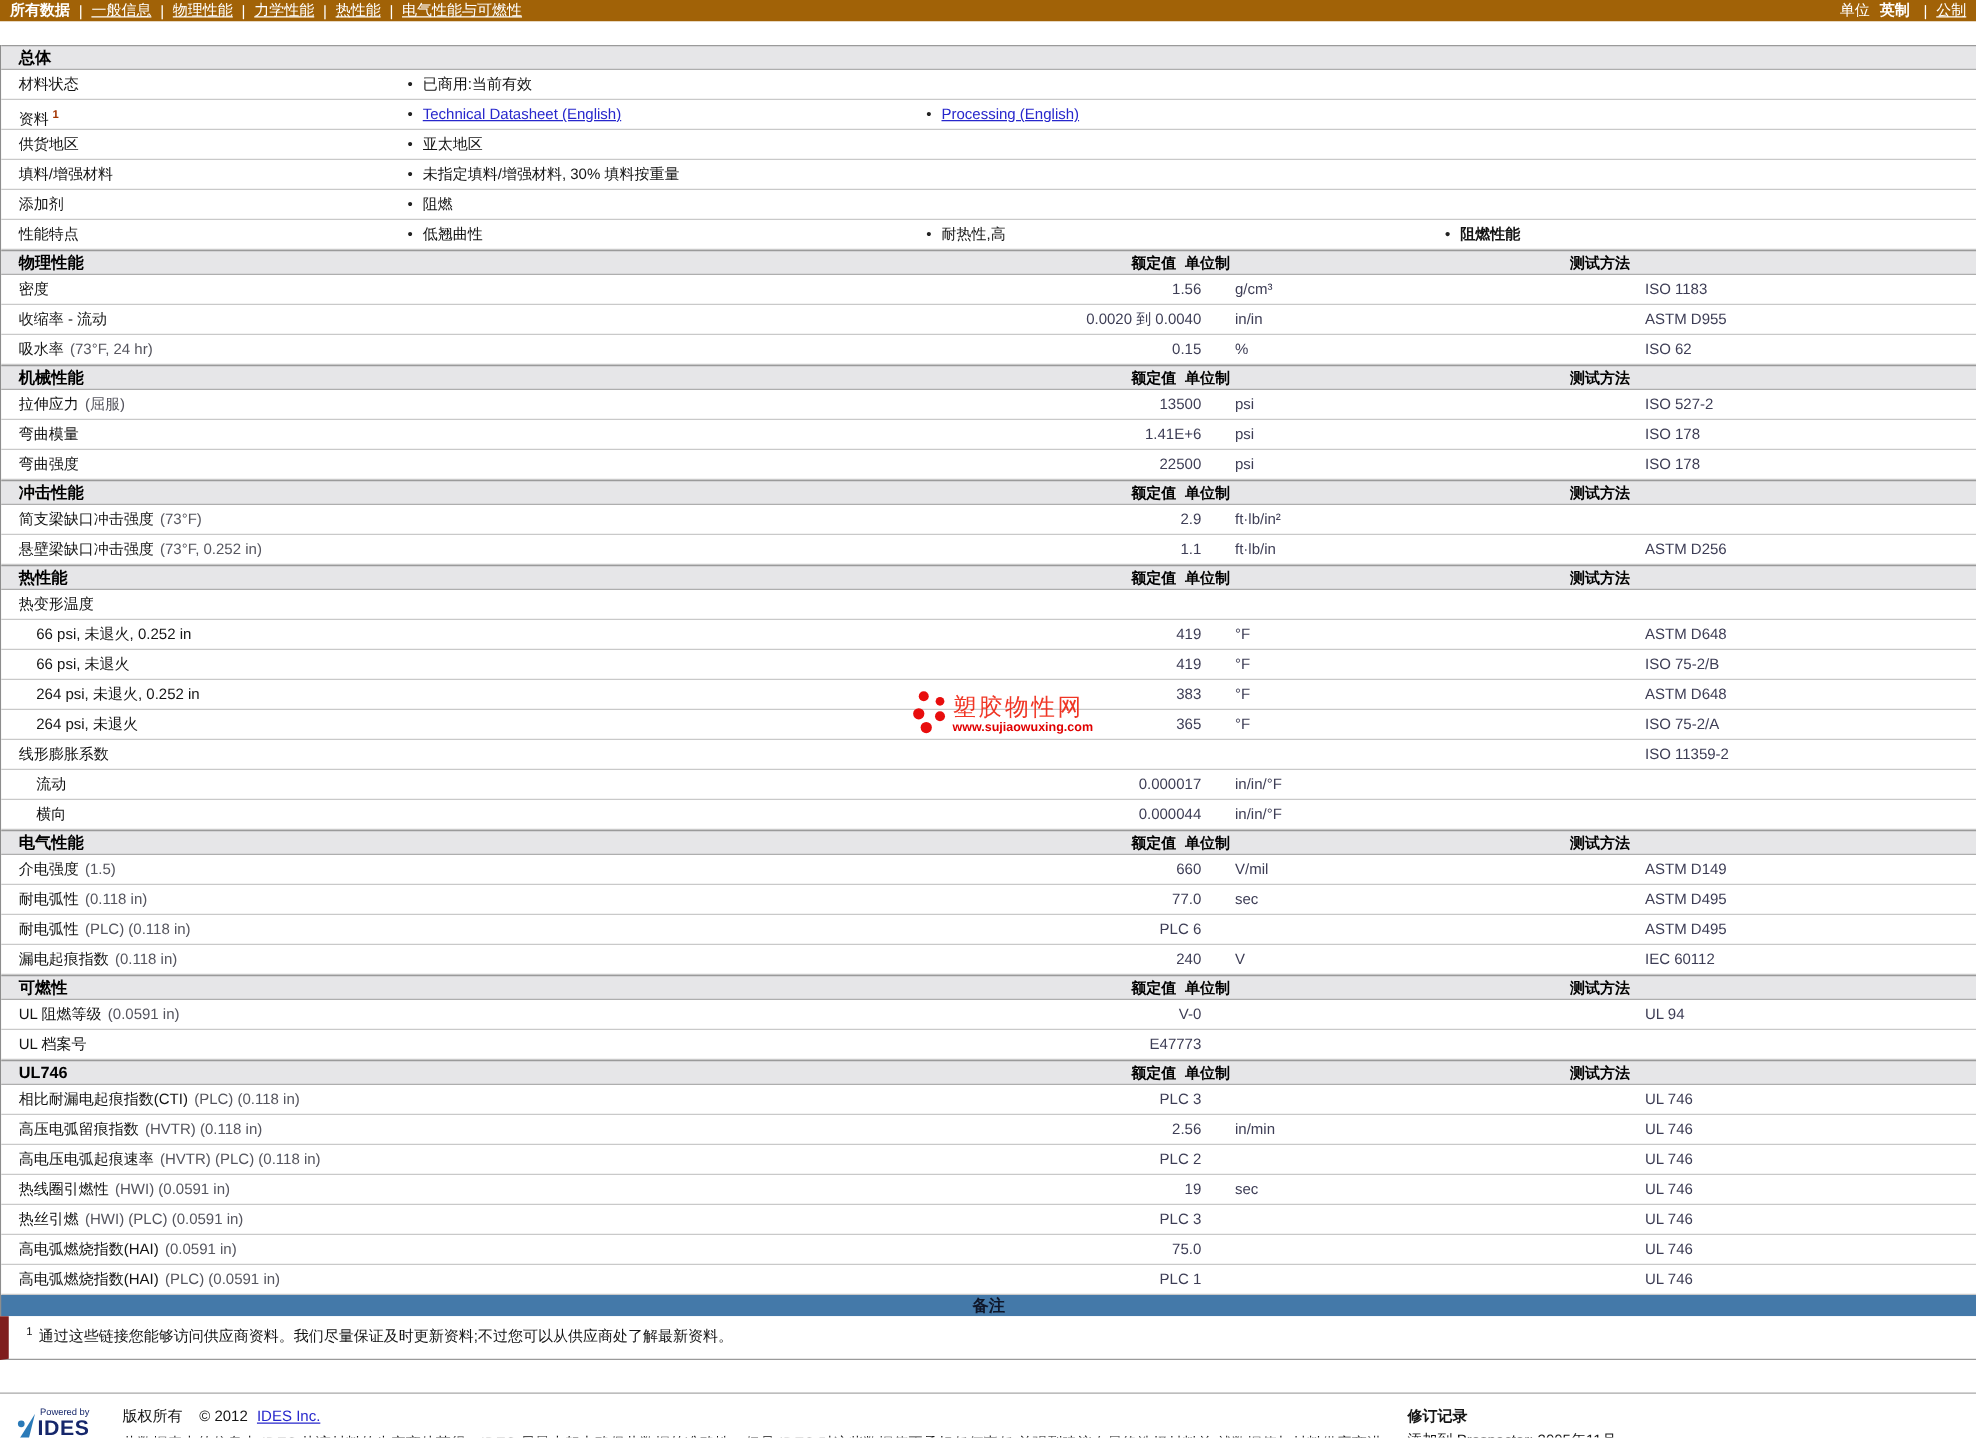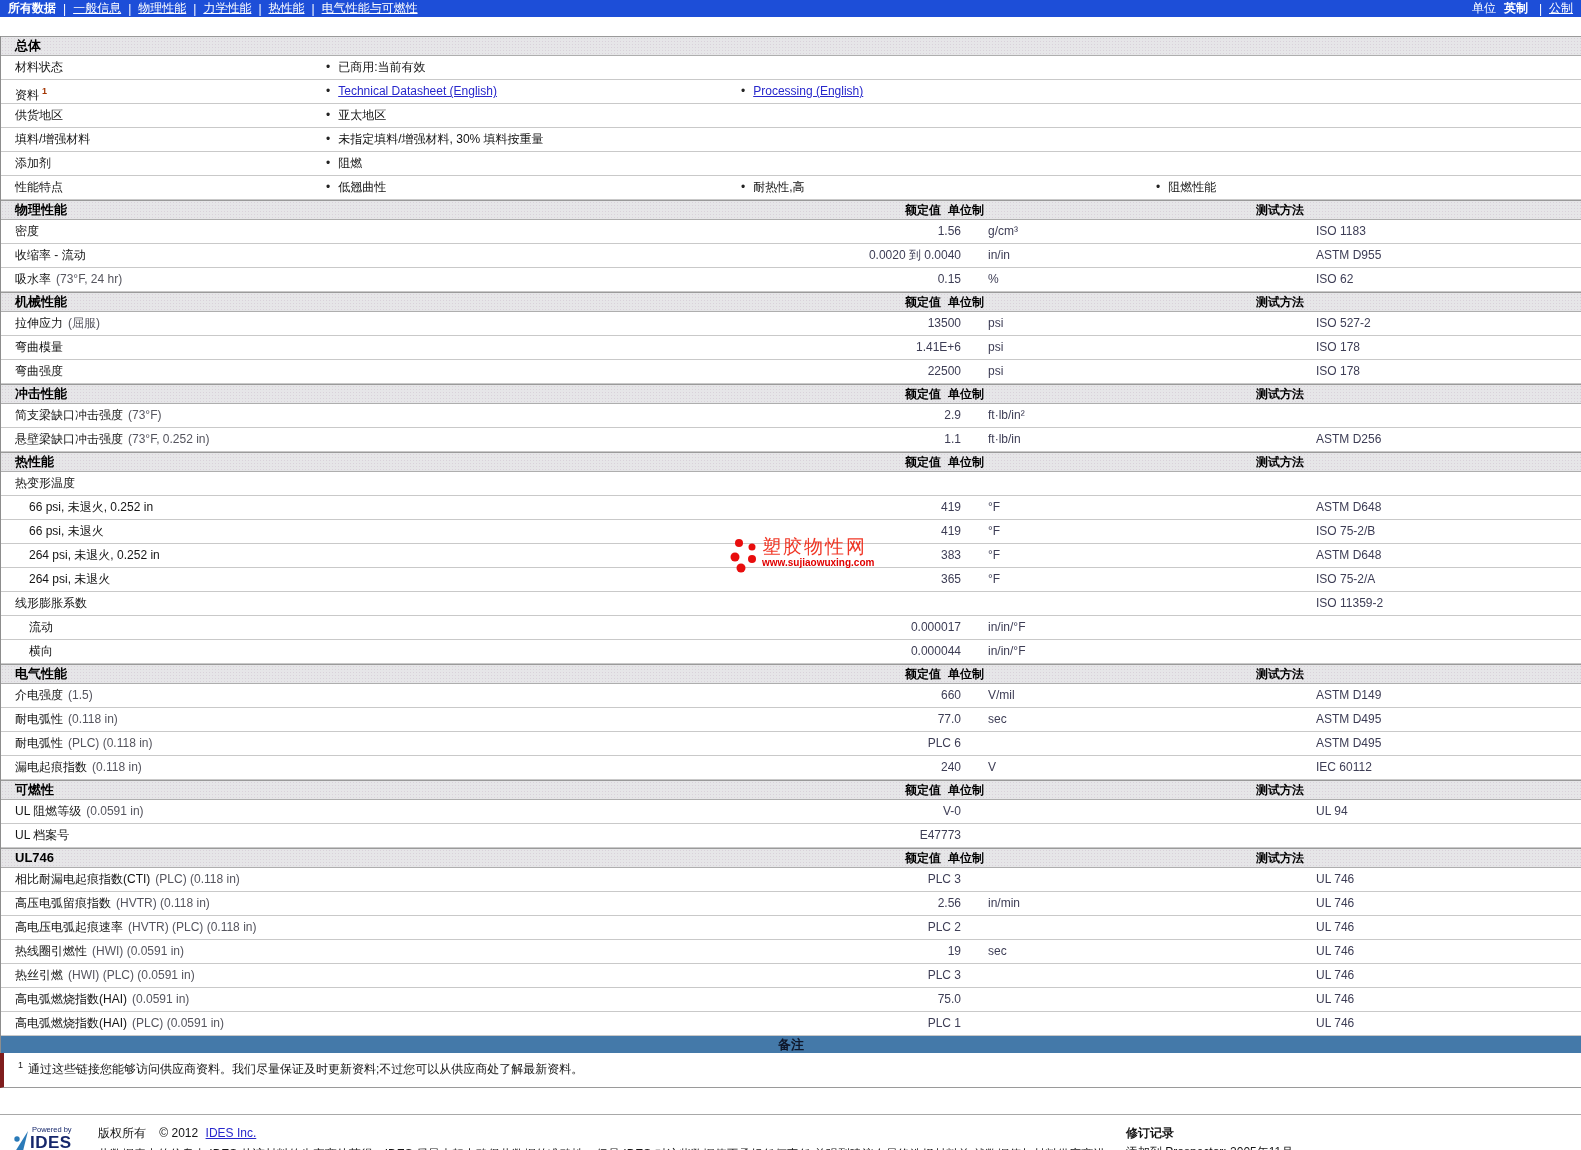--- a/index.html
+++ b/index.html
@@ -2,21 +2,21 @@
 <html><head>
 <meta charset="utf-8">
 <style>
   html,body{margin:0;padding:0;}
   body{
     width:1581px;height:1150px;position:relative;overflow:hidden;
     background:#fff;color:#141414;
     font-family:"Liberation Sans","DejaVu Sans",sans-serif;font-size:12px;
   }
   
-  .nav{height:17px;background:#1d4ed8;color:#fff;display:flex;align-items:center;
+  .nav{height:17px;background:#a16207;color:#fff;display:flex;align-items:center;
        justify-content:space-between;padding:0 8px;box-sizing:border-box;white-space:nowrap;}
   .nav .grp{display:flex;align-items:center;}
   .nav a{color:#fff;text-decoration:underline;cursor:pointer;}
   .nav .active{font-weight:bold;text-decoration:none;}
   .nav .sep{margin:0 7px;color:#fff;}
   .nav .unitlbl{margin-right:8px;}
   .nav .unitcur{font-weight:bold;margin-right:4px;}
   
   .tbl{margin-top:19px;border-left:1px solid #8d8d8d;box-sizing:border-box;}
   .sh{display:flex;height:18px;line-height:18px;font-weight:bold;
@@ -31,47 +31,47 @@
   .cv{width:240px;text-align:right;color:#3d3d55;white-space:nowrap;}
   .cu{width:307px;padding-left:7px;box-sizing:border-box;color:#3d3d55;white-space:nowrap;}
   .cm{flex:1;padding-left:8px;color:#3d3d55;white-space:nowrap;}
   .hb{color:#000 !important;font-weight:bold;}
   .cond{color:#55555e;margin-left:5px;}
   .fns{color:#a33400;font-weight:bold;font-size:9px;vertical-align:super;margin-left:3px;}
   
   .gr{display:flex;height:23px;line-height:23px;border-bottom:1px solid #c9c9c9;background:#fff;}
   .gl{width:310px;padding-left:14px;box-sizing:border-box;white-space:nowrap;}
   .gc{width:415px;padding-left:15px;box-sizing:border-box;white-space:nowrap;overflow:hidden;}
-  .gc.last{flex:1;}
+  .gc.last{flex:1;font-weight:bold;}
   .bi::before{content:"•";margin-right:8px;font-size:12px;color:#222;}
   .lnk{color:#2727cc;text-decoration:underline;cursor:pointer;}
   
   .notes{height:17px;line-height:17px;background:#4479a9;color:#0f172a;font-weight:bold;
          text-align:center;font-size:13px;border-left:1px solid #8d8d8d;box-sizing:border-box;}
   .fnrow{padding:7px 14px 9px 14px;border-bottom:1px solid #9a9a9a;
-         border-left:4px solid #7f1d1d;box-sizing:border-box;background:#fff;}
+         border-left:7px solid #7f1d1d;box-sizing:border-box;background:#fff;}
   .fnrow sup{font-size:9px;margin-right:5px;}
   
   .footline{border-top:1px solid #a8a8a8;margin-top:26px;}
   .footer{display:flex;padding:10px 10px 0 10px;align-items:flex-start;}
   .logo{flex:0 0 auto;width:74px;height:34px;position:relative;border-bottom:2px solid #f2c200;
         box-shadow:0 3px 0 -1px #16276b;}
   .logo .pb{position:absolute;left:22px;top:0;font-size:7.5px;color:#16276b;}
   .logo .idestxt{position:absolute;left:20px;top:8px;font-size:17px;font-weight:bold;
         color:#16276b;letter-spacing:0.5px;}
   .logo svg{position:absolute;left:2px;top:6px;}
   .copy{margin-left:14px;flex:1 1 auto;}
   .copy .l1{margin-bottom:4px;}
   .copy .cpfx{margin-right:10px;}
   .copy .cyr{margin-right:4px;}
   .rev{flex:0 0 445px;margin-left:10px;}
   .rev .rt{font-weight:bold;margin-bottom:3px;}
   .rev div{line-height:16px;}
   
-  .wm{position:absolute;left:714px;top:536px;display:flex;align-items:flex-start;z-index:6;pointer-events:none;}
+  .wm{position:absolute;left:714px;top:550px;display:flex;align-items:flex-end;z-index:6;pointer-events:none;}
   .wmtxt{margin-left:2px;}
   .wm1{font-size:19px;line-height:21px;color:#ee1400;letter-spacing:2px;opacity:.85;}
   .wm2{font-size:10px;font-weight:bold;color:#e00000;line-height:11px;}
 </style>
 </head>
 <body>
 
 <div class="nav">
   <div class="grp">
     <a class="active">所有数据</a>

